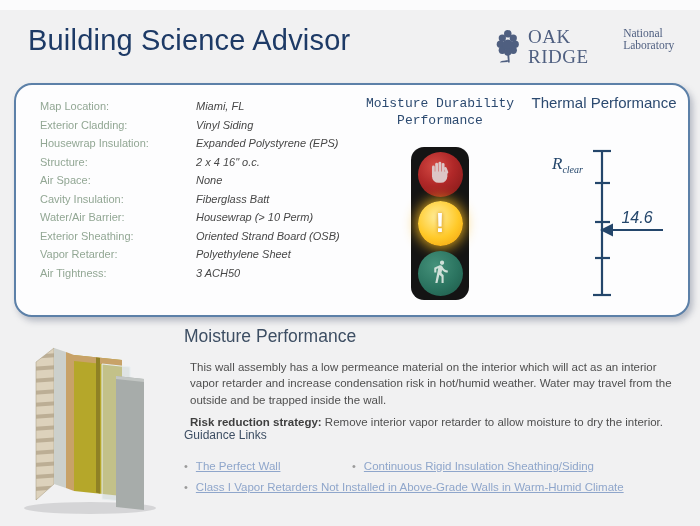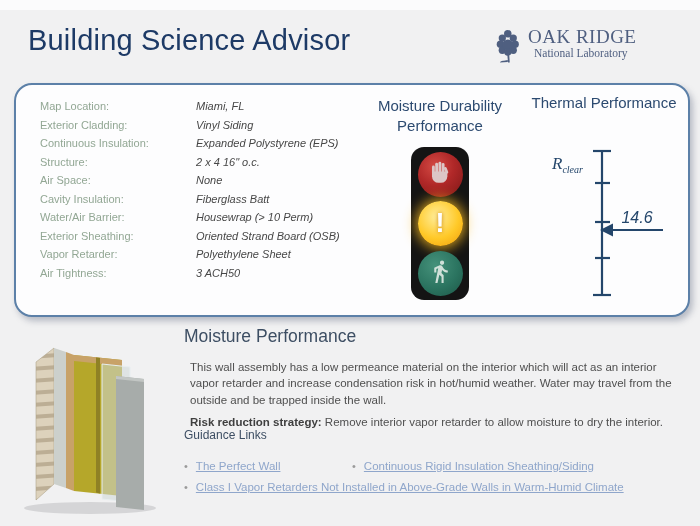--- a/index.html
+++ b/index.html
@@ -4,37 +4,37 @@
 <style>
   html,body{margin:0;padding:0;background:#e8e8ea;}
   .page{position:relative;width:700px;height:526px;background:#f1f1f2;overflow:hidden;
         font-family:"Liberation Sans",sans-serif;}
   .topstrip{position:absolute;left:0;top:0;width:700px;height:10px;background:#fbfbfc;}
 
   
   .app-title{position:absolute;left:28px;top:24px;font-size:29px;color:#1d3a66;letter-spacing:.2px;}
   .logo{position:absolute;left:494px;top:27px;display:flex;align-items:flex-start;color:#4f5f80;}
   .logo-leaf{margin-right:4px;margin-top:2px;}
-  .logo-text{display:flex;flex-direction:column;line-height:1.05;}
+  .logo-text{display:flex;line-height:1.05;}
   .logo-name{font-family:"Liberation Serif",serif;font-size:19px;letter-spacing:.5px;}
   .logo-sub{font-family:"Liberation Serif",serif;font-size:11.5px;margin-left:6px;}
 
   
   .panel{position:absolute;left:14px;top:83px;width:672px;height:230px;background:#fdfdfe;
          border:2px solid #5c80a8;border-radius:18px;box-shadow:3px 4px 6px rgba(110,120,140,.45);}
 
   
   .spec-list{position:absolute;left:40px;top:97px;}
   .spec-row{display:flex;height:18.5px;align-items:center;gap:32px;}
   .spec-label{width:124px;font-size:11px;color:#92a794;}
   .spec-value{font-size:11px;font-style:italic;color:#474747;}
 
   
   .md-title{position:absolute;left:360px;top:96px;width:160px;text-align:center;
-            font-size:15px;line-height:1.3;color:#2c4a70;}
+            font-size:13px;line-height:1.3;color:#2c4a70;font-family:Liberation Mono, monospace;}
   .traffic-light{position:absolute;left:411px;top:147px;width:58px;height:153px;background:#141414;
                  border-radius:13px;display:flex;flex-direction:column;align-items:center;
                  justify-content:space-evenly;}
   .light{width:45px;height:45px;border-radius:50%;display:flex;align-items:center;justify-content:center;}
   .light-red{background:radial-gradient(circle at 38% 32%,#d44a44 0%,#b02828 45%,#7d1717 100%);}
   .light-yellow{background:radial-gradient(circle at 42% 35%,#ffee9c 0%,#ffc928 55%,#f09c0a 100%);
                 box-shadow:0 0 13px 2px rgba(255,190,30,.85);}
   .light-green{background:radial-gradient(circle at 38% 32%,#45917a 0%,#2b7460 55%,#1d5747 100%);}
   .excl{font-size:27px;font-weight:bold;color:#ffffff;text-shadow:0 0 4px #c87d00;line-height:1;}
 
@@ -99,21 +99,21 @@
     <span class="spec-label">Map Location:</span>
     <span class="spec-value">Miami, FL</span>
   </div>
 
   <div class="spec-row">
     <span class="spec-label">Exterior Cladding:</span>
     <span class="spec-value">Vinyl Siding</span>
   </div>
 
   <div class="spec-row">
-    <span class="spec-label">Continuous Insulation:</span>
+    <span class="spec-label">Housewrap Insulation:</span>
     <span class="spec-value">Expanded Polystyrene (EPS)</span>
   </div>
 
   <div class="spec-row">
     <span class="spec-label">Structure:</span>
     <span class="spec-value">2 x 4 16" o.c.</span>
   </div>
 
   <div class="spec-row">
     <span class="spec-label">Air Space:</span>

